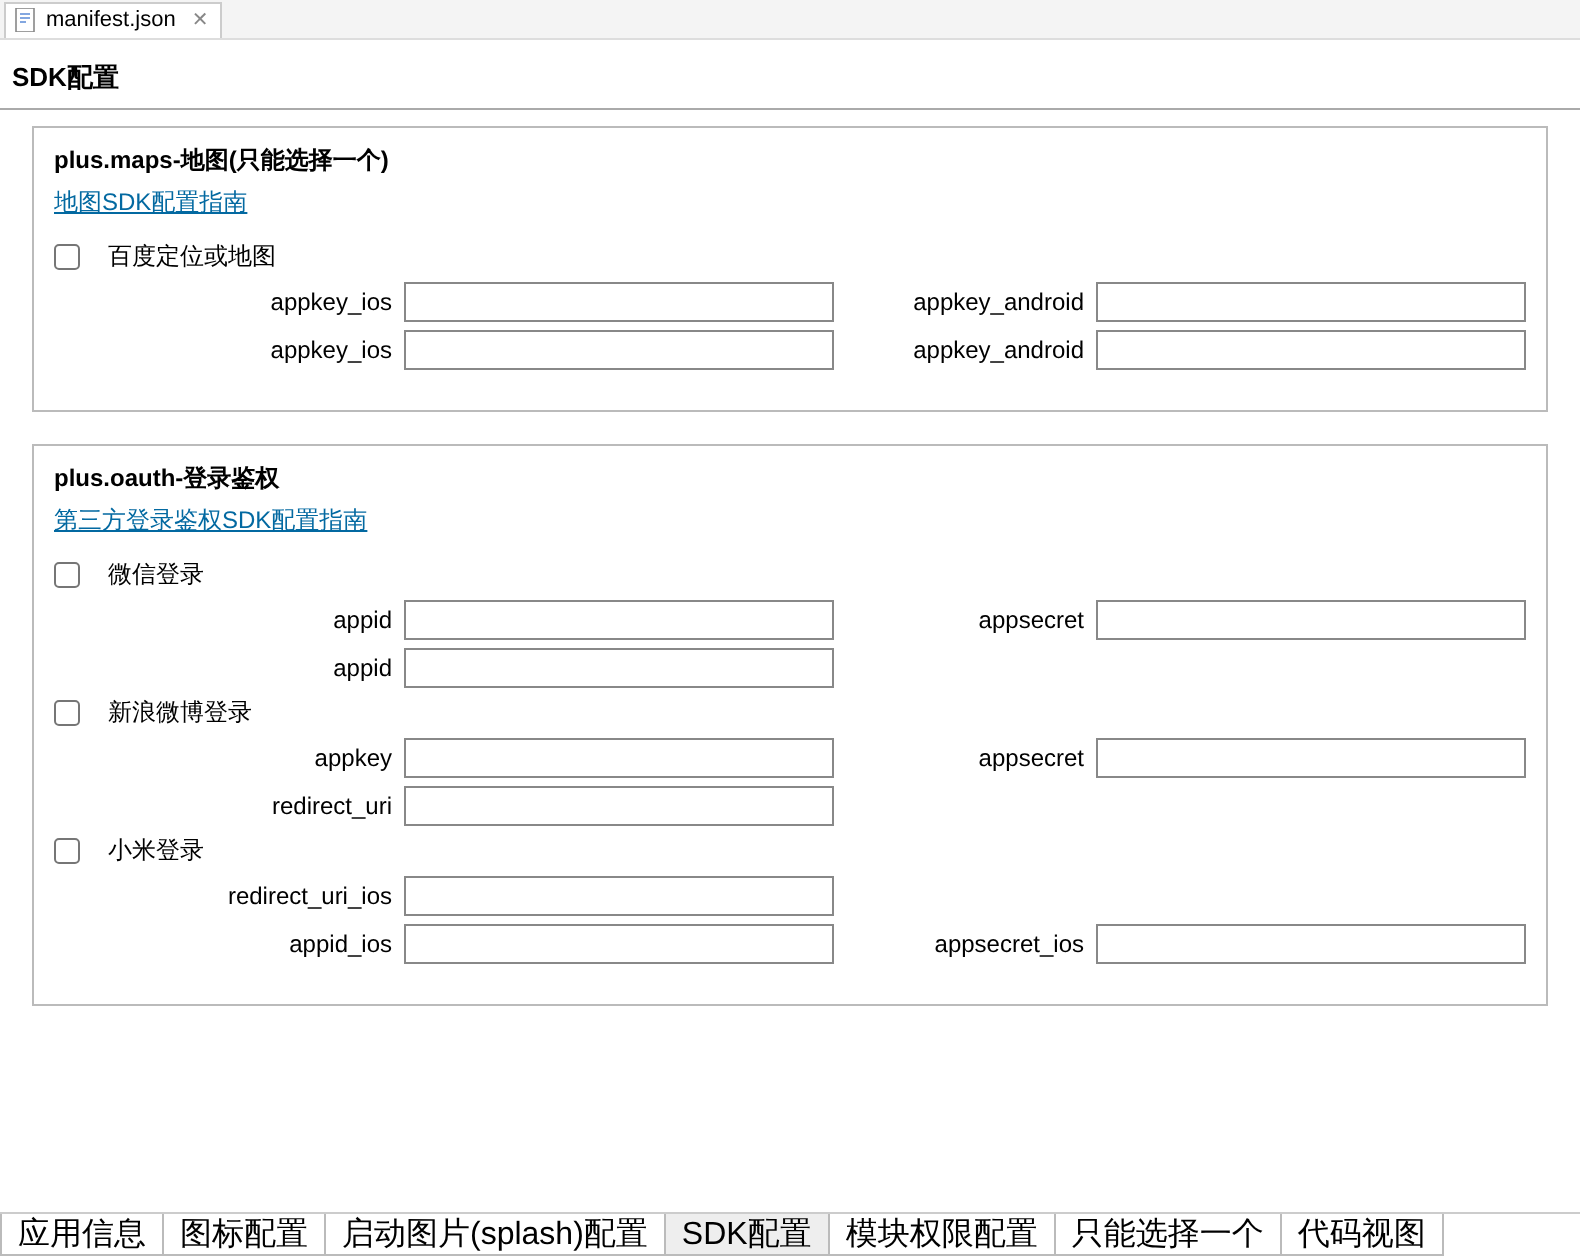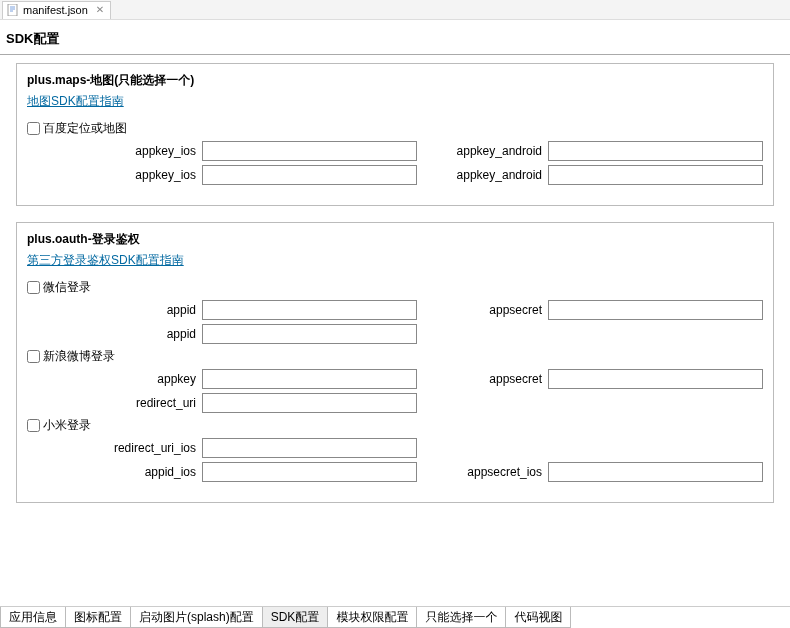--- a/index.html
+++ b/index.html
@@ -71,21 +71,21 @@
   .link {
     color: #0369a1;
     text-decoration: underline;
     cursor: pointer;
     display: inline-block;
     margin-bottom: 6px;
   }
   .chk-row {
     display: flex;
     align-items: center;
-    gap: 3px;
+    gap: 14px;
     margin: 4px 0 2px 0;
   }
   .chk-row input[type=checkbox] {
     margin: 0;
     width: 13px; height: 13px;
   }
   .field-row {
     display: flex;
     align-items: center;
     margin: 4px 0;
@@ -119,21 +119,21 @@
     height: 22px;
     border-top: 1px solid #ccc;
     display: flex;
     align-items: stretch;
     background: #fff;
   }
   .btab {
     border: 1px solid #bbb;
     border-top: none;
     padding: 3px 8px;
-    font-size: 12px;
+    font-size: 16px;
     background: #fff;
     margin-right: -1px;
     cursor: pointer;
     display:flex; align-items:center;
   }
   .btab.active {
     background: #eee;
   }
 </style>
 </head>

